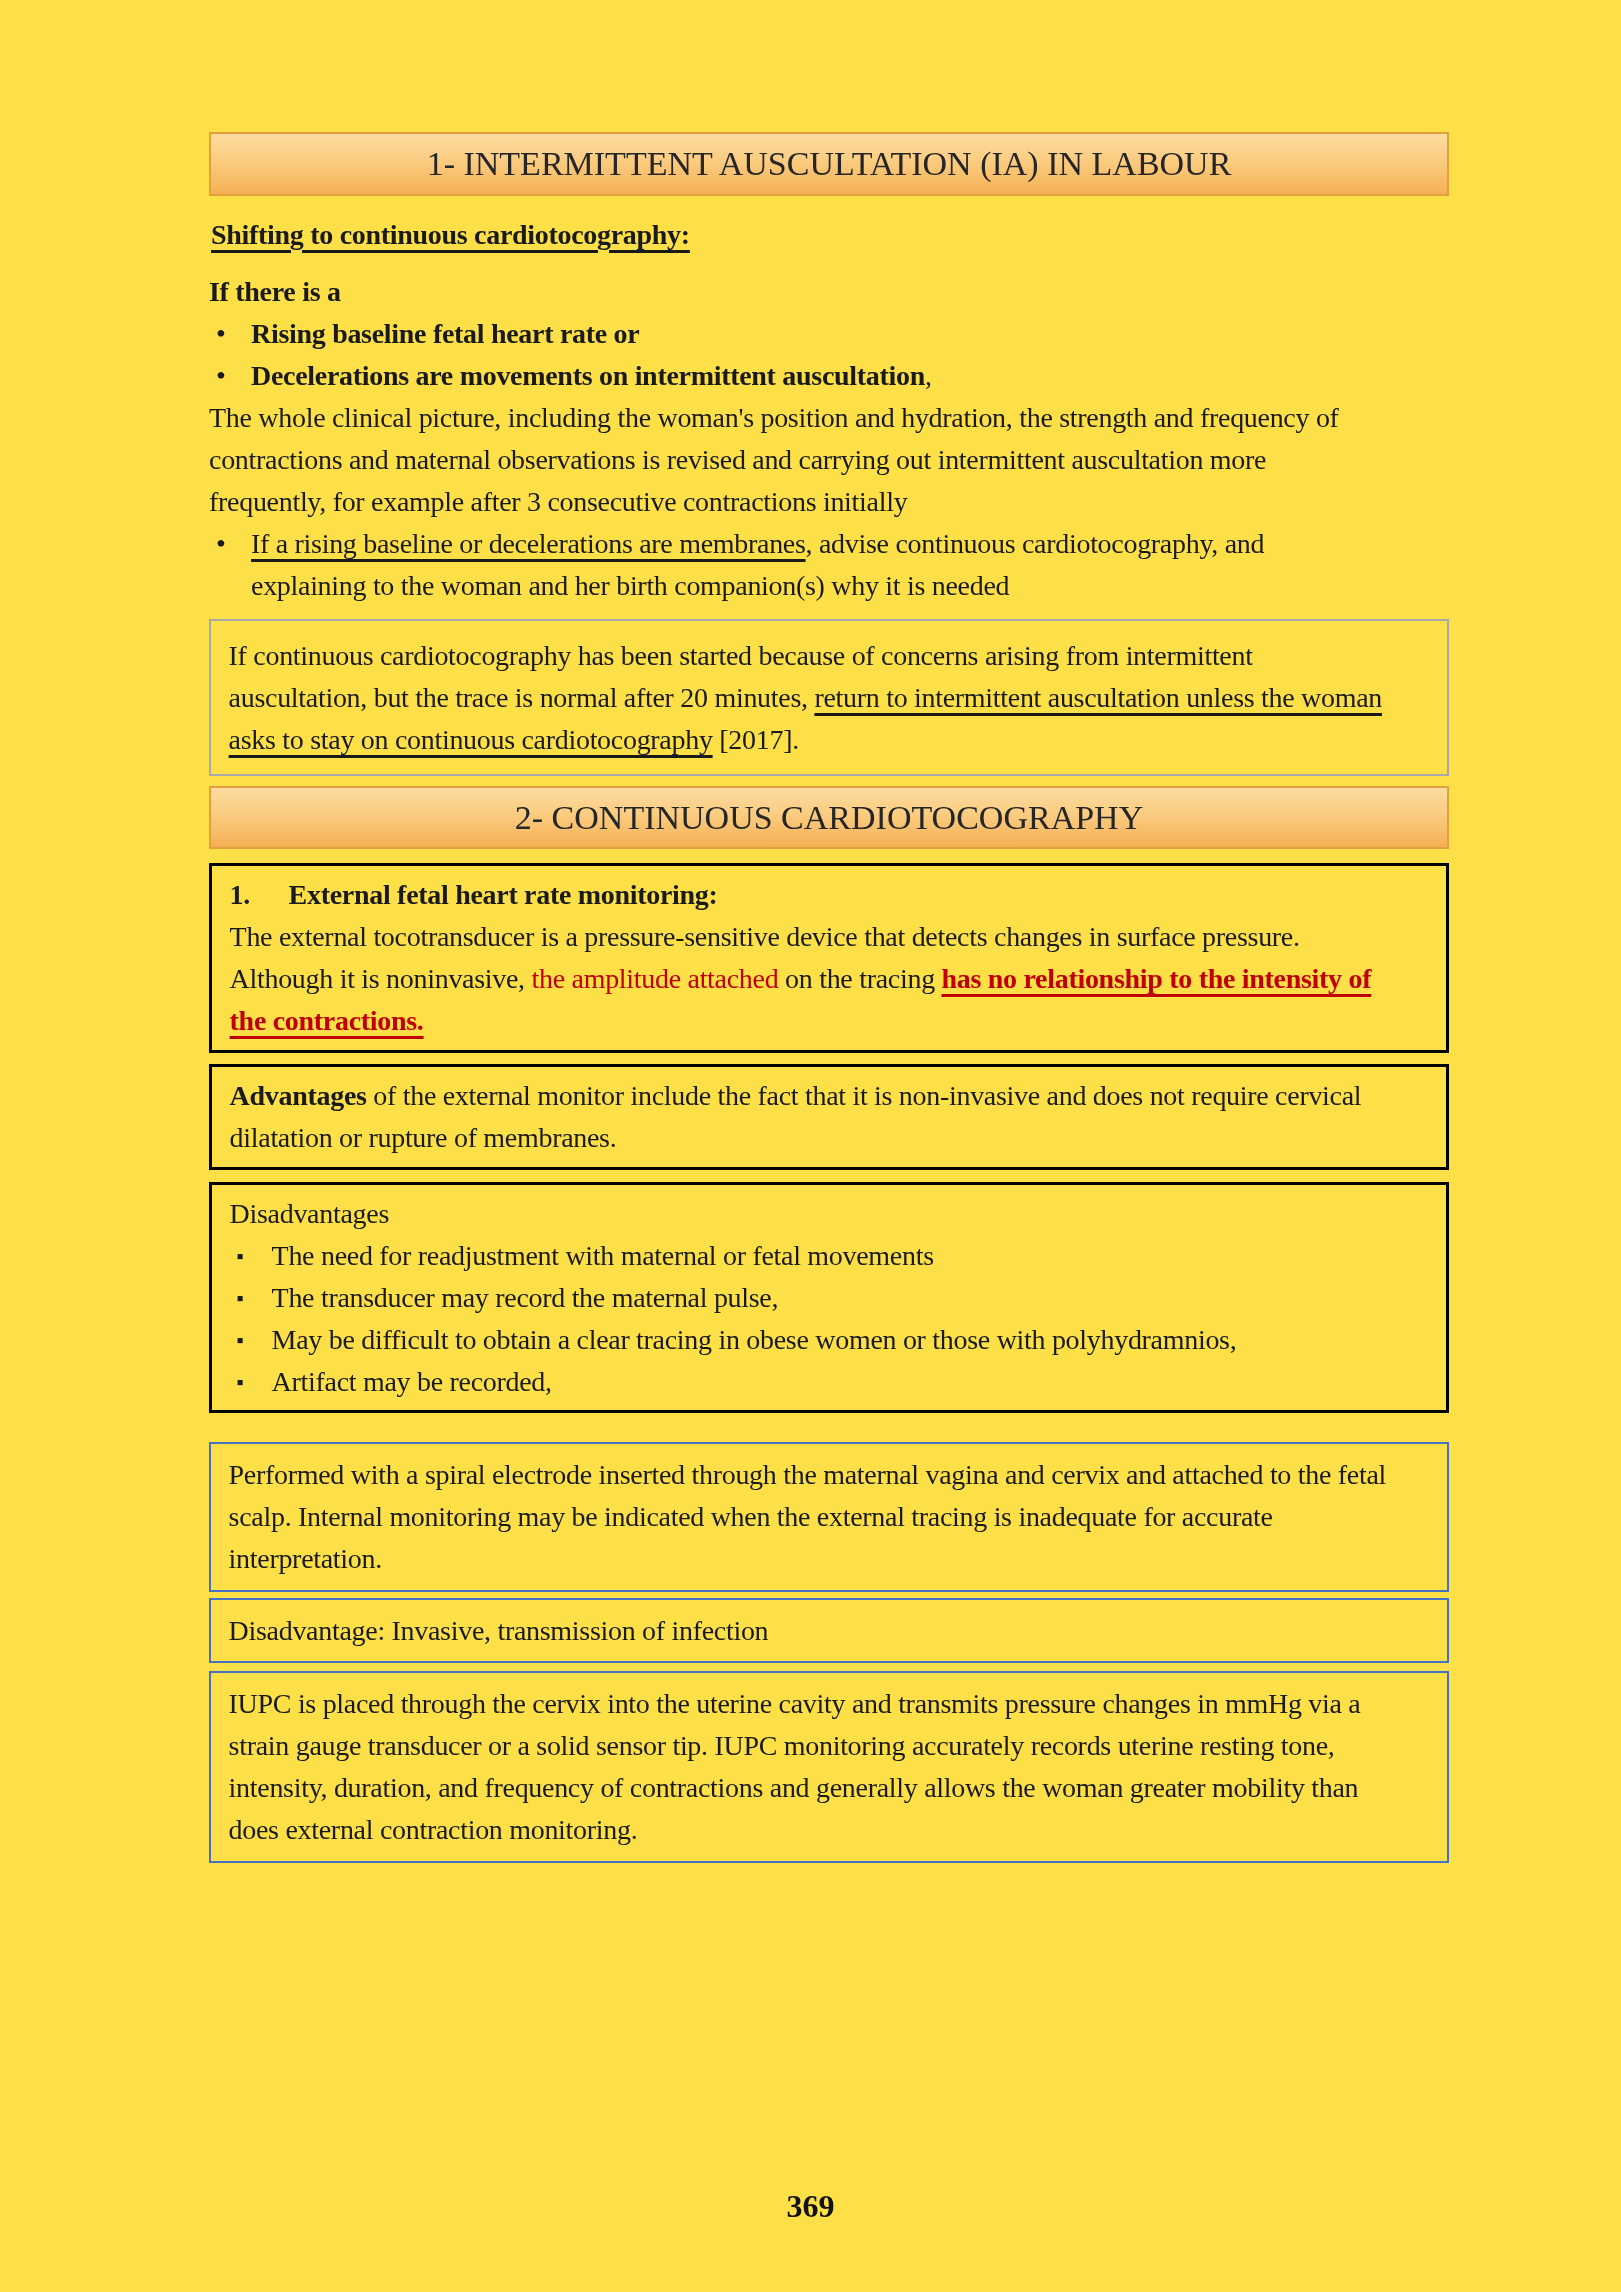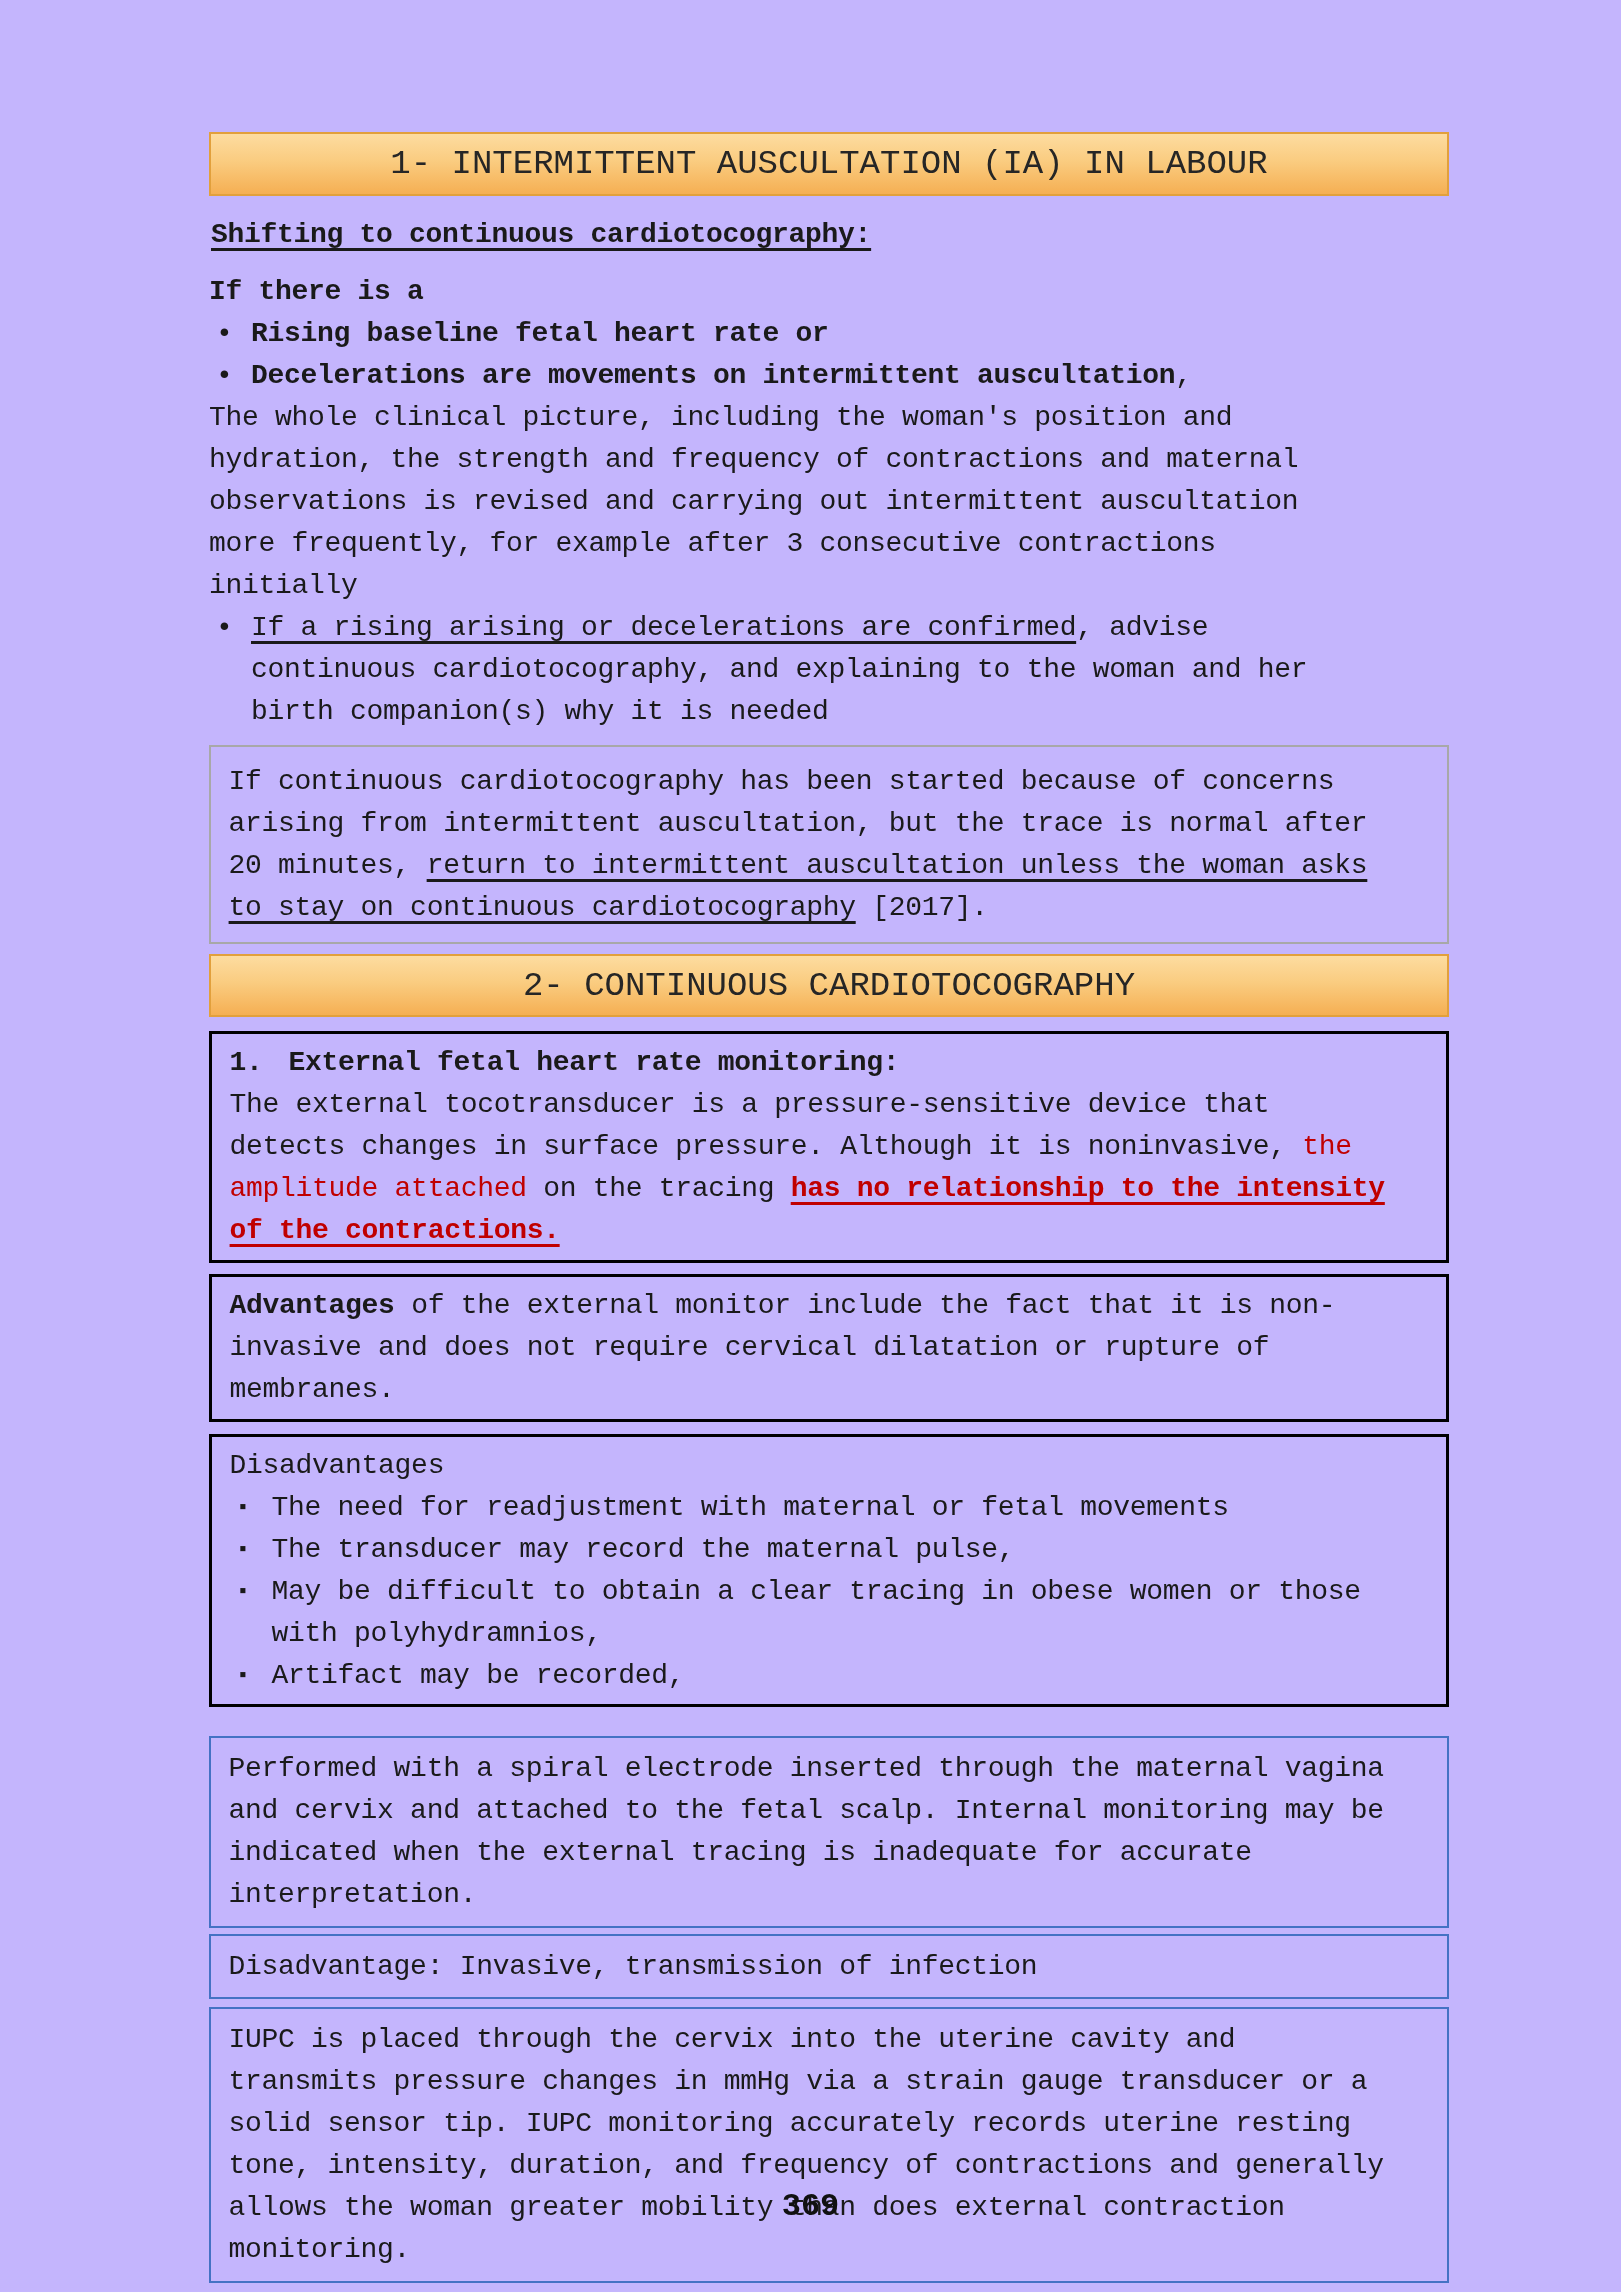--- a/index.html
+++ b/index.html
@@ -1,20 +1,20 @@
 <!DOCTYPE html>
 <html><head>
 <meta charset="utf-8">
 <style>
   html,body{margin:0;padding:0;background:#ffffff;}
   .page{
     position:relative;
     width:1621px;height:2293px;
-    background:#c4b5fd;
-    font-family:Liberation Mono, monospace;
+    background:#fde047;
+    font-family:Liberation Serif, serif;
     color:#1a1a1a;
     overflow:hidden;
   }
   .content{
     position:absolute;left:209px;top:132px;width:1240px;
     font-size:28px;line-height:42px;letter-spacing:-0.3px;
   }
   
   .banner{
     box-sizing:border-box;
@@ -107,21 +107,21 @@
 
       <div class="bullet-row">
         <span class="bullet-marker">•</span>
         <span class="bullet-text"><b>Decelerations are movements on intermittent auscultation</b><span>,</span></span>
       </div>
 
       <p class="p">The whole clinical picture, including the woman's position and hydration, the strength and frequency of contractions and maternal observations is revised and carrying out intermittent auscultation more frequently, for example after 3 consecutive contractions initially</p>
 
       <div class="bullet-row">
         <span class="bullet-marker">•</span>
-        <span class="bullet-text"><span class="u">If a rising arising or decelerations are confirmed</span><span>, advise continuous cardiotocography, and explaining to the woman and her birth companion(s) why it is needed</span></span>
+        <span class="bullet-text"><span class="u">If a rising baseline or decelerations are membranes</span><span>, advise continuous cardiotocography, and explaining to the woman and her birth companion(s) why it is needed</span></span>
       </div>
     </div>
 
     <div class="note-box">
       <div class="box-text"><span>If continuous cardiotocography has been started because of concerns arising from intermittent auscultation, but the trace is normal after 20 minutes, </span><span class="u">return to intermittent auscultation unless the woman asks to stay on continuous cardiotocography</span><span> [2017].</span></div>
     </div>
 
     <div class="banner second">
       <span>2- CONTINUOUS CARDIOTOCOGRAPHY</span>
     </div>

